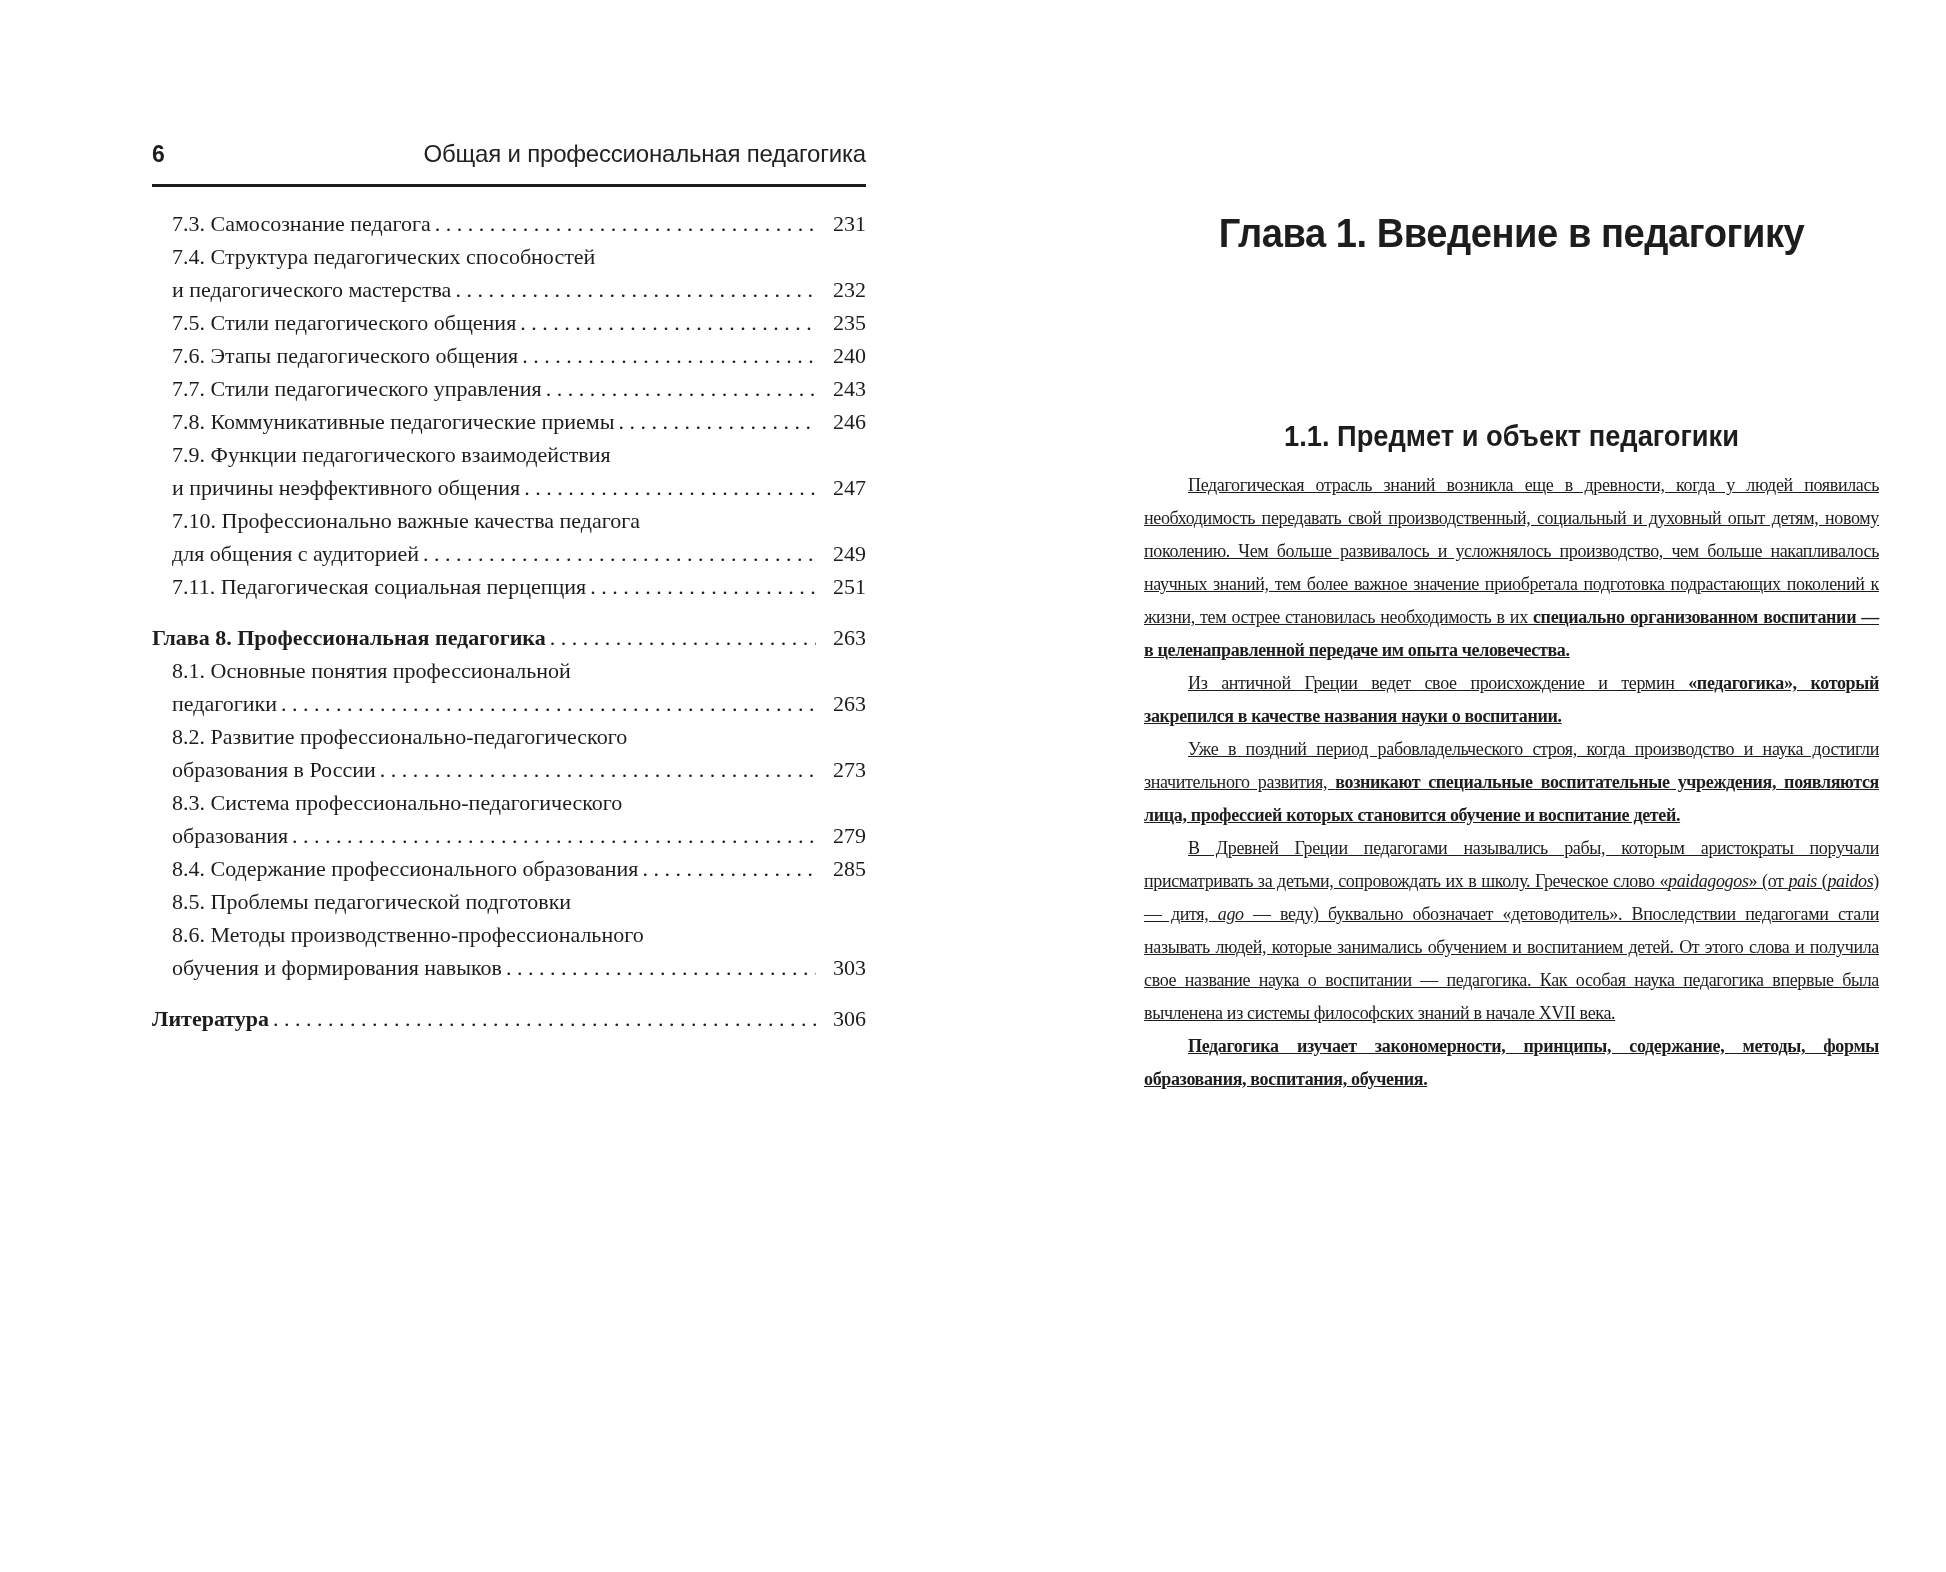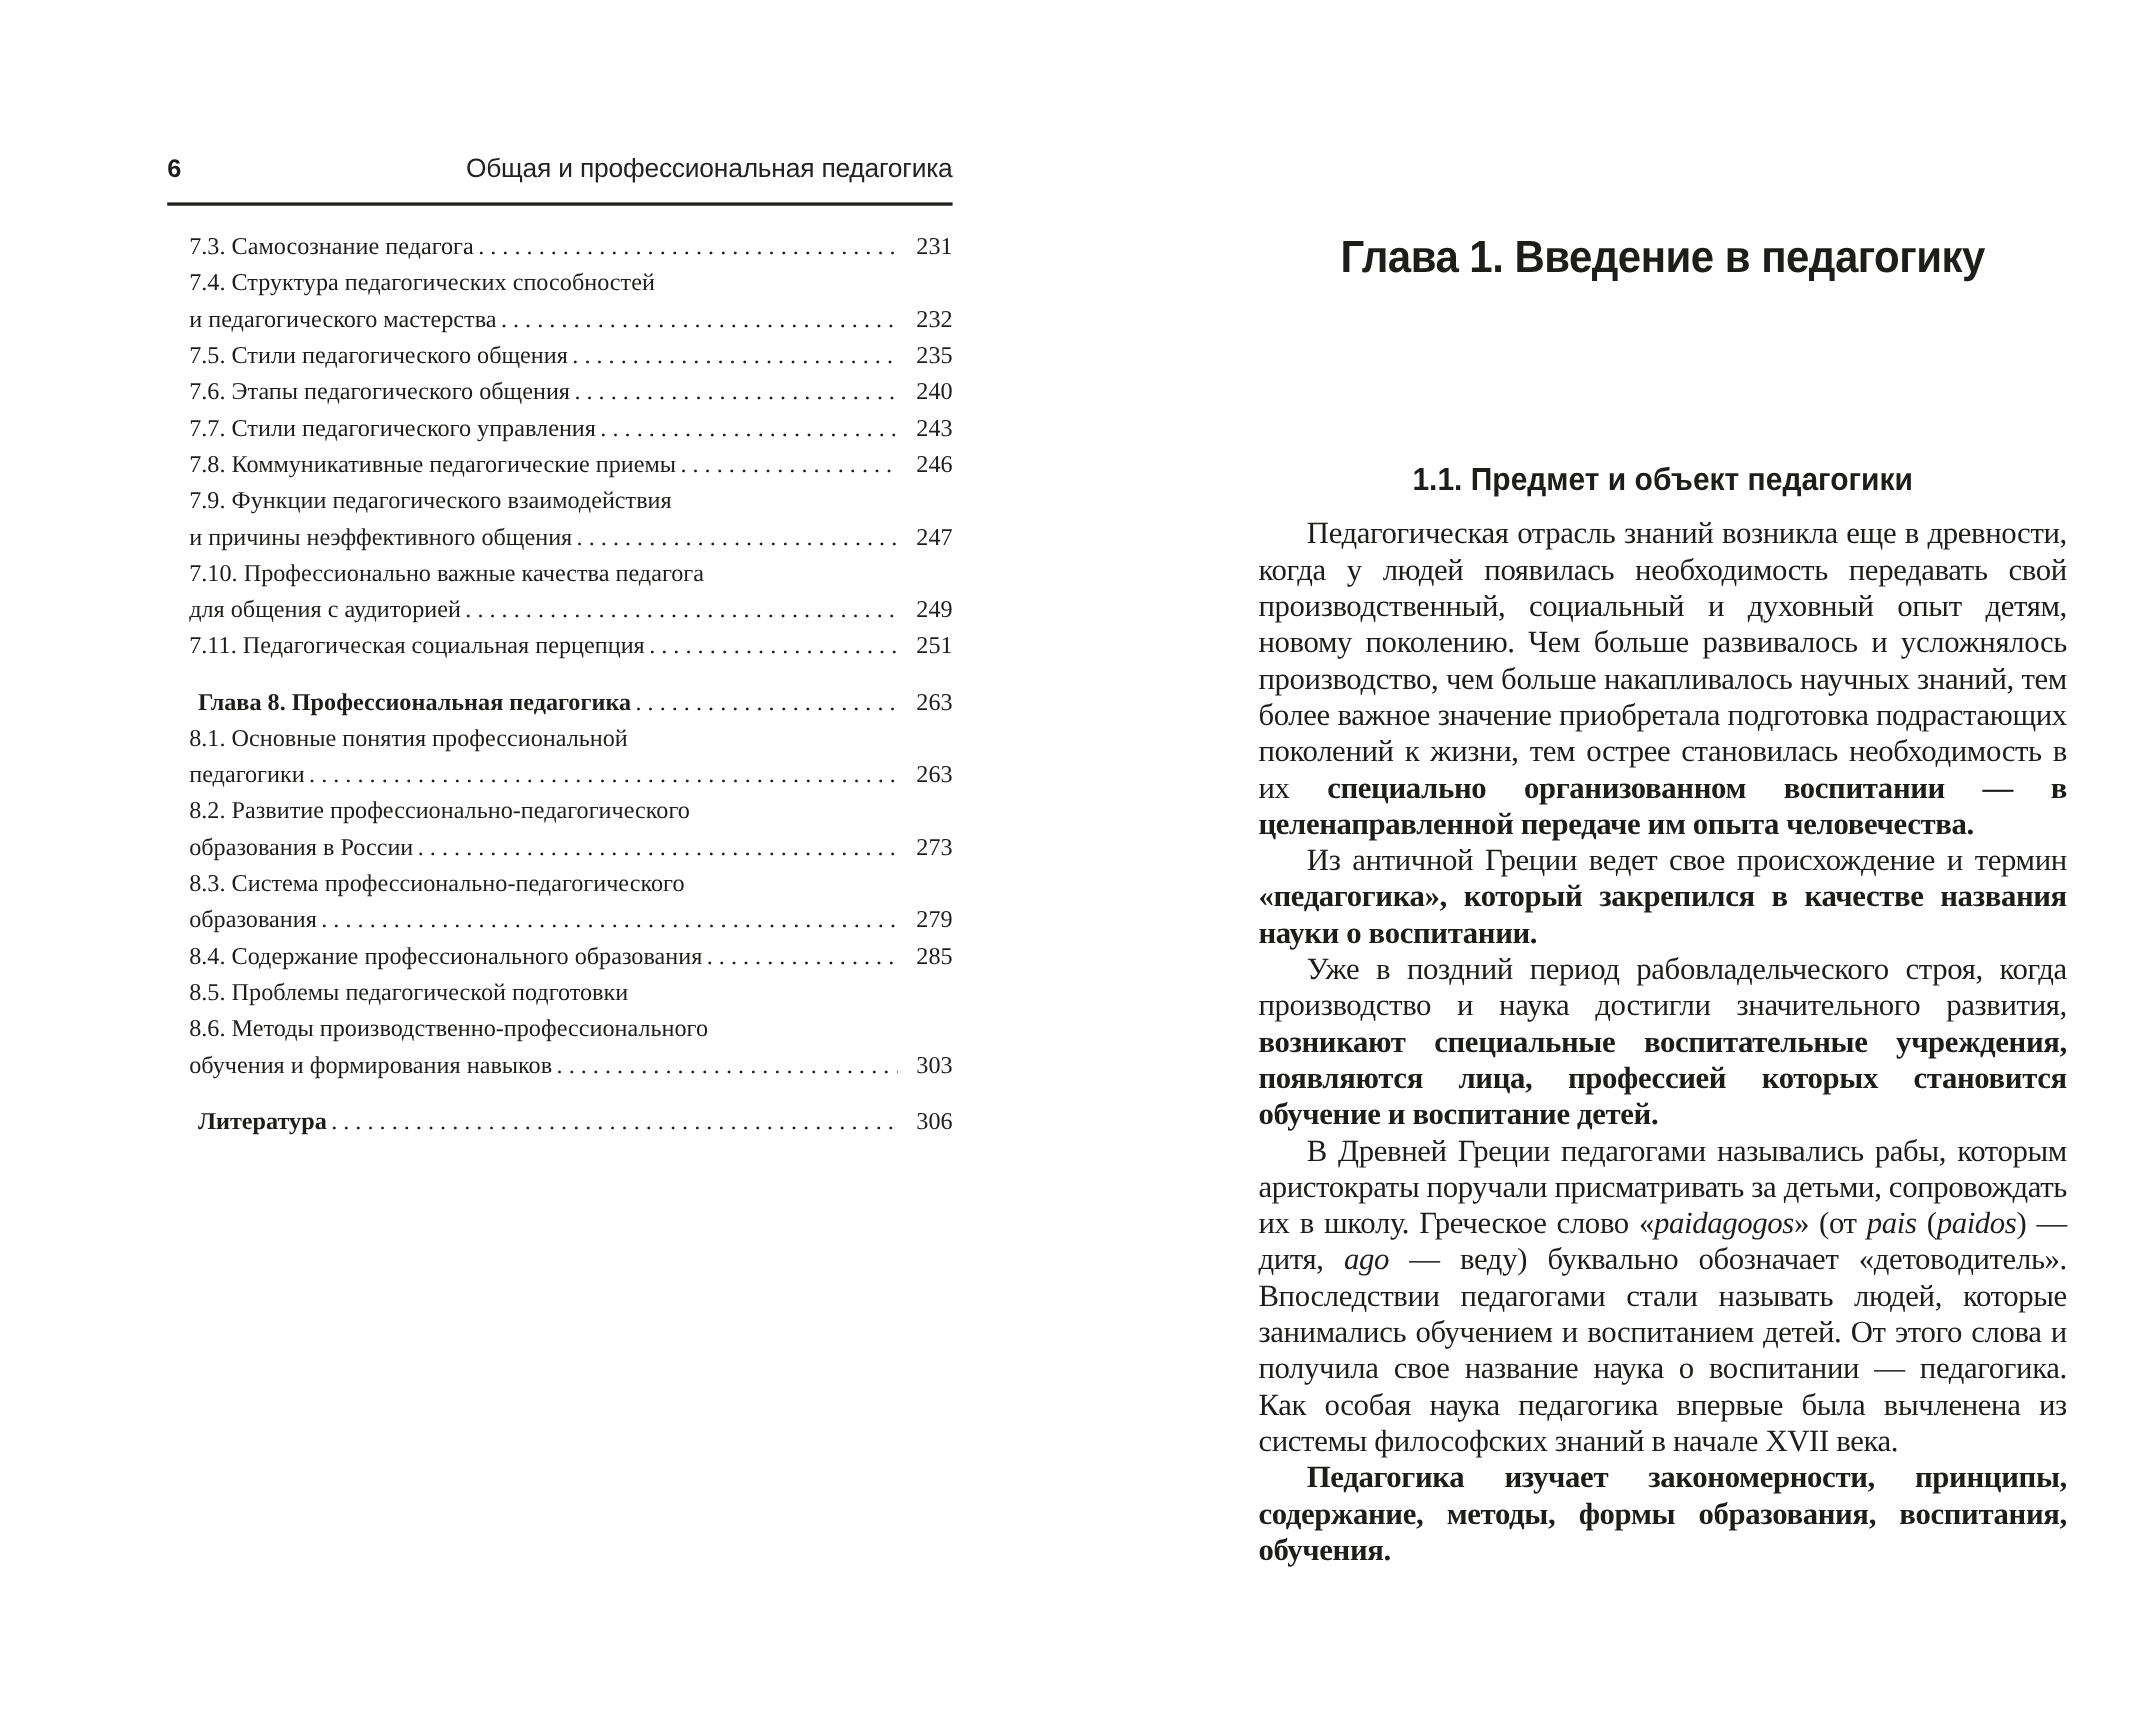--- a/index.html
+++ b/index.html
@@ -49,21 +49,21 @@
     .toc-entry {
       position: relative;
       padding-left: 20px;
     }
     .toc-entry.chapter {
       padding-left: 0;
       font-weight: bold;
     }
     .toc-entry.chapter .pn { font-weight: normal; }
     .toc-entry + .toc-entry { margin-top: 0; }
-    .toc-entry.gap-before { margin-top: 18px; margin-left: 28px; }
+    .toc-entry.gap-before { margin-top: 18px; }
     .toc-line {
       display: flex;
       align-items: baseline;
       white-space: nowrap;
     }
     .toc-line .txt { flex: 0 0 auto; }
     .toc-line .dots {
       flex: 1 1 auto;
       overflow: hidden;
       margin: 0 6px 0 4px;
@@ -102,24 +102,25 @@
       font-family: "Liberation Sans", "DejaVu Sans", sans-serif;
       font-weight: bold;
       font-size: 29px;
       text-align: center;
       margin: 158px 0 0 0;
       line-height: 40px;
       transform: scaleX(0.94);
     }
     .body-text {
       margin-top: 13px;
-      font-size: 28px;
+      font-size: 18px;
       line-height: 33px;
       text-align: justify;
       letter-spacing: -0.35px;
+      text-decoration: underline;
     }
     .para {
       margin: 0;
       text-indent: 44px;
     }
     .para b { font-weight: bold; }
     .para i { font-style: italic; margin-top: 20px; }
   </style>
 </head>
 <body>

